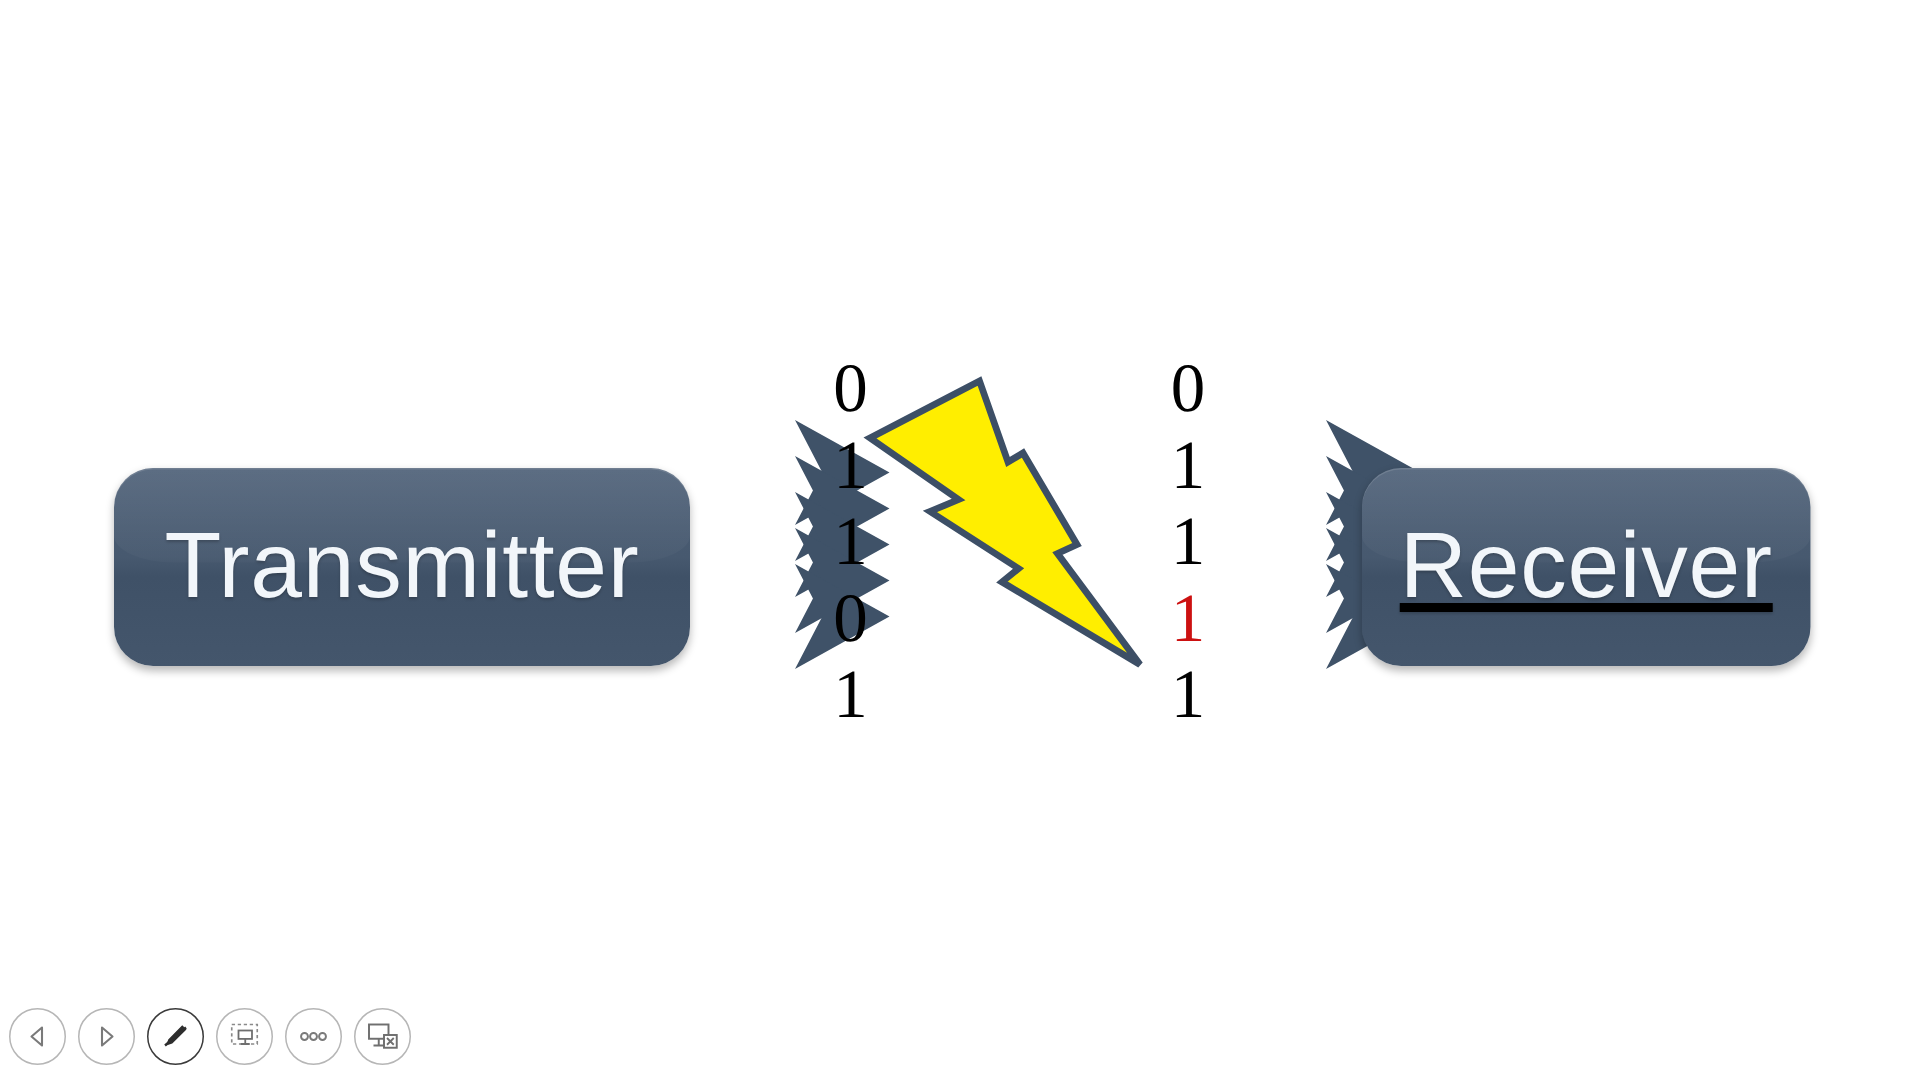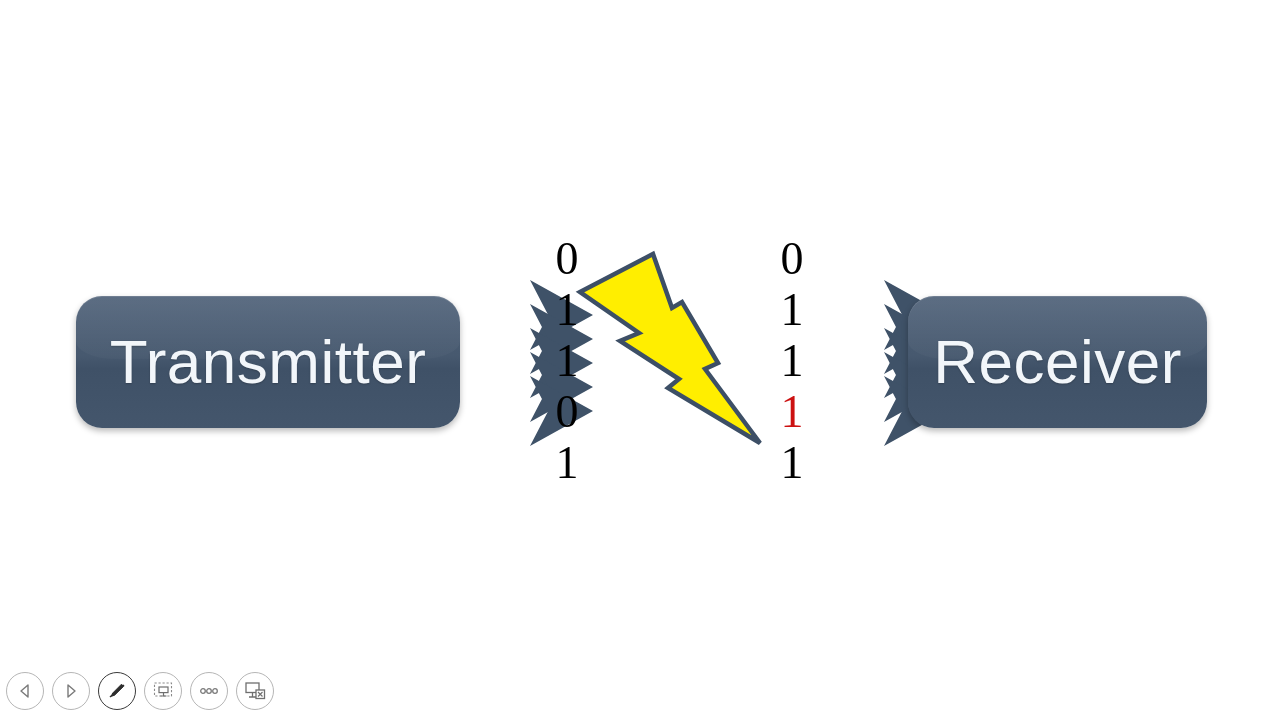--- a/index.html
+++ b/index.html
@@ -27,20 +27,21 @@
   
   .node-box {
     position: absolute;
     border-radius: 26px;
     background: linear-gradient(180deg, #4a5d75 0%, #47596f 45%, #3f5167 55%, #44566c 100%);
     box-shadow: 0 3px 6px rgba(0,0,0,0.28), inset 0 1px 0 rgba(255,255,255,0.12);
     display: flex;
     align-items: center;
     justify-content: center;
     z-index: 6;
+    margin-top: 16px;
   }
   .node-box::after {
     content: "";
     position: absolute;
     left: 0; right: 0; top: 0;
     height: 48%;
     border-radius: 26px 26px 40px 40px / 26px 26px 18px 18px;
     background: linear-gradient(180deg, rgba(255,255,255,0.10) 0%, rgba(255,255,255,0.02) 100%);
     pointer-events: none;
   }
@@ -50,21 +51,21 @@
     color: #f2f6fa;
     font-size: 62px;
     font-weight: 400;
     letter-spacing: 0.5px;
     line-height: 1;
     white-space: nowrap;
     text-shadow: 0 1px 2px rgba(0,0,0,0.22);
   }
 
   #transmitter-box { left: 76px; top: 296px; width: 384px; height: 132px; }
-  #receiver-box    { left: 908px; top: 296px; width: 299px; height: 132px; }
+  #receiver-box    { left: 908px; top: 296px; width: 299px; height: 132px; text-decoration: underline; }
 
   
   .arrow-svg {
     position: absolute;
     z-index: 4;
     overflow: visible;
   }
   #tx-arrows { left: 458px; top: 300px; width: 110px; height: 126px; }
   #rx-arrows { left: 806px; top: 300px; width: 110px; height: 126px; }
 

